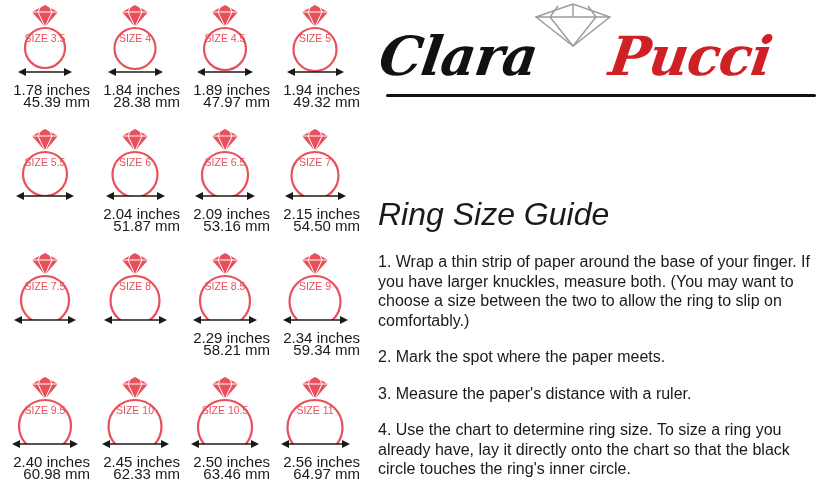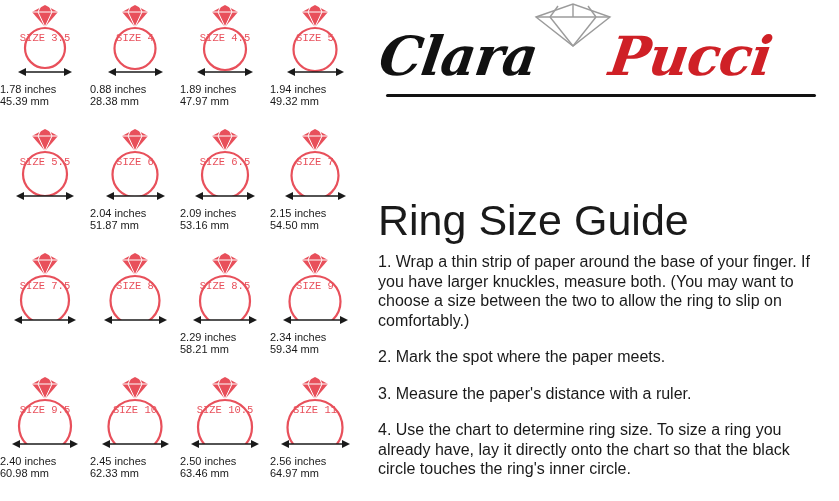--- a/index.html
+++ b/index.html
@@ -48,38 +48,38 @@
     transform: translateX(-50%);
   }
   .size-label {
     position: absolute;
     left: 0;
     right: 0;
     top: 32px;
     text-align: center;
     font-size: 10.5px;
     color: #e8505b;
-    font-family: Liberation Mono, monospace;
+    font-family: Liberation Sans, sans-serif;
     letter-spacing: 0px;
   }
   .arrow-row {
     position: absolute;
     left: 0;
     right: 0;
     top: 66px;
     height: 12px;
   }
   .arrow-row svg { display:block; margin: 0 auto; }
   .meas {
     position: absolute;
     left: 0;
     right: 0;
     top: 84px;
-    text-align: left;
-    font-size: 11px;
+    text-align: right;
+    font-size: 15px;
     line-height: 11.5px;
     color: #1a1a1a;
   }
   .meas div { white-space: nowrap; }
 
   
   #logo {
     position: absolute;
     left: 378px;
     top: 2px;
@@ -117,23 +117,24 @@
     top: 92px;
     width: 430px;
     height: 3px;
     background: #111111;
     border-radius: 2px;
   }
   #guide-title {
     position: absolute;
     left: 378px;
     top: 196px;
-    font-size: 43px;
+    font-size: 32px;
     color: #1a1a1a;
     font-family: "Liberation Sans", sans-serif;
+    font-style: italic;
   }
   #steps {
     position: absolute;
     left: 378px;
     top: 252px;
     width: 448px;
   }
   .step {
     font-size: 16px;
     line-height: 19.5px;
@@ -195,21 +196,21 @@
         </div>
         <div class="size-label">SIZE 4</div>
         <div class="arrow-row">
           <svg width="55" height="12" viewBox="0 0 55 12">
             <line x1="6" y1="6" x2="49" y2="6" stroke="#1a1a1a" stroke-width="1.6"></line>
             <polygon points="0,6 8,2 8,10" fill="#1a1a1a"></polygon>
             <polygon points="55,6 47,2 47,10" fill="#1a1a1a"></polygon>
           </svg>
         </div>
         <div class="meas">
-          <div>0.88 inches</div>
+          <div>1.84 inches</div>
           <div>28.38 mm</div>
         </div>
       </div>
       <div class="ring-cell">
         <div class="ring-art">
           <svg width="90" height="70" viewBox="0 0 90 70">
             <circle cx="45" cy="47" r="21" fill="none" stroke="#e8505b" stroke-width="2.2"></circle>
             <g fill="#e8505b">
               <polygon points="45,3 58,10 45,25 32,10"></polygon>
             </g>

